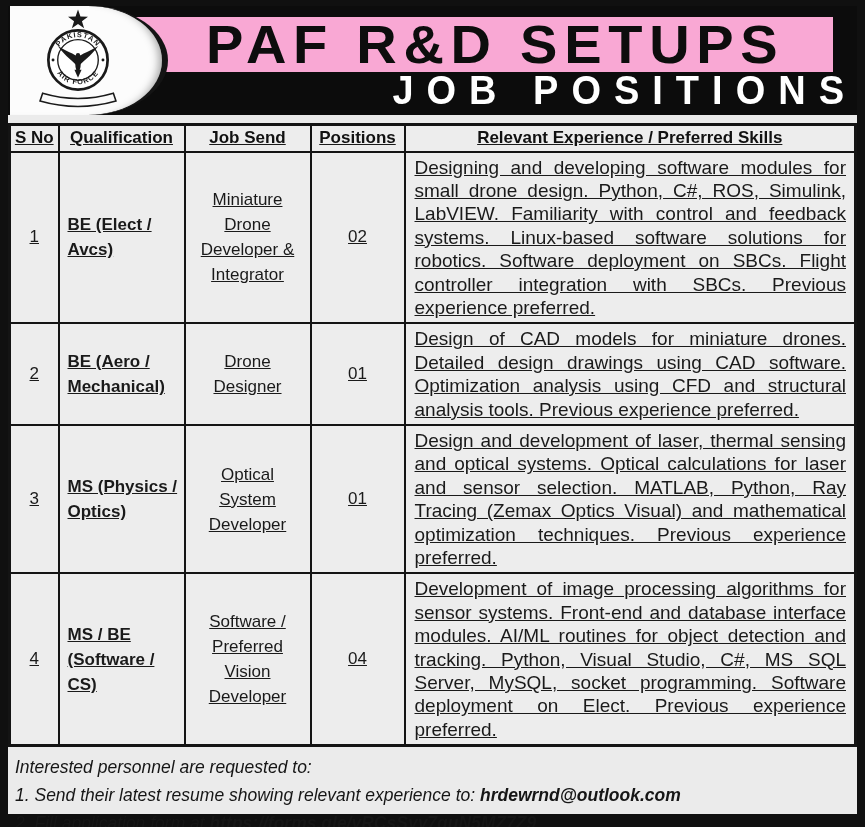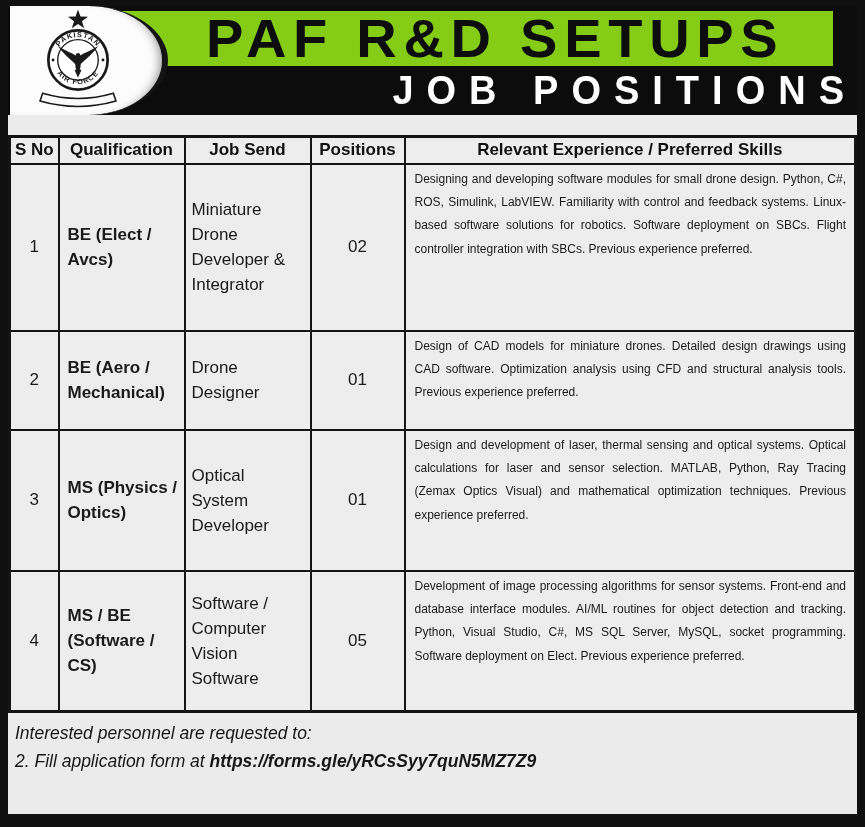--- a/index.html
+++ b/index.html
@@ -12,22 +12,22 @@
     overflow:hidden;
   }
   .frame { position:absolute; left:0; top:0; width:865px; height:827px; background:#101010; }
   .inner {
     position:absolute; left:8px; top:6px; width:849px; height:808px;
     background:#ebebeb;
   }
   
   .header { position:relative; height:109px; background:#0c0c0c; }
   .band-top {
-    position:absolute; left:10px; top:5px; width:815px; height:55px;
-    background:#84cc16;
+    position:absolute; left:10px; top:11px; width:815px; height:55px;
+    background:#f9a8d4;
     display:flex; align-items:center; justify-content:center;
     padding-left:160px; padding-right:20px;
   }
   .title {
     font-size:50px; font-weight:bold; color:#0d0d0d;
     letter-spacing:6px; white-space:nowrap;
     transform:scale(1.12,1.08); transform-origin:center;
   }
   .band-bottom {
     position:absolute; left:0; top:60px; width:100%; height:49px;
@@ -44,36 +44,37 @@
     background:#fcfcfc;
     border-radius:0 82px 82px 0 / 0 56px 56px 0;
     border-right:6px solid #141414;
     box-shadow:inset -10px 0 8px -7px rgba(0,0,0,0.35);
     z-index:5;
     display:flex; align-items:center;
     padding-left:16px;
   }
   
   table.jobs {
-    width:849px; margin-top:20px;
+    width:849px; margin-top:8px;
     border-collapse:collapse; table-layout:fixed;
     border:3px solid #141414;
     background:#ededed;
     color:#1a1a1a;
+    text-decoration:underline;
   }
   table.jobs th, table.jobs td { border:2px solid #141414; }
   table.jobs th {
     font-size:17px; font-weight:bold; height:27px; padding:2px 2px;
     text-align:center; color:#111;
   }
   td.sno  { text-align:center; font-size:17px; vertical-align:middle; }
   td.qual { font-weight:bold; font-size:17px; line-height:25px; padding:4px 4px 4px 8px; vertical-align:middle;border-radius:12px; }
-  td.jtitle { font-size:17px; line-height:25px; padding:4px 6px; vertical-align:middle; }
+  td.jtitle { text-align:center; font-size:17px; line-height:25px; padding:4px 6px; vertical-align:middle; }
   td.pos  { text-align:center; font-size:17px; vertical-align:middle; }
-  td.exp  { font-size:12px; line-height:23.4px; text-align:justify; padding:3px 8px 3px 9px; vertical-align:top; }
+  td.exp  { font-size:19px; line-height:23.4px; text-align:justify; padding:3px 8px 3px 9px; vertical-align:top; }
   tbody tr.r1 { height:167px; }
   tbody tr.r2 { height:99px; }
   tbody tr.r3 { height:141px; }
   tbody tr.r4 { height:141px; }
   tbody tr.total-row { height:30px; }
   .total-row td { font-weight:bold; font-size:18px; text-align:center; }
   
   .footer { padding:11px 8px 0 7px; color:#161616; }
   .footer p { margin:0 0 9px 0; font-size:17.5px; line-height:19px;font-style:italic; }
   .footer b { font-weight:bold; }
@@ -158,26 +159,27 @@
         <tr class="r3">
           <td class="sno">3</td>
           <td class="qual">MS (Physics / Optics)</td>
           <td class="jtitle">Optical System Developer</td>
           <td class="pos">01</td>
           <td class="exp">Design and development of laser, thermal sensing and optical systems. Optical calculations for laser and sensor selection. MATLAB, Python, Ray Tracing (Zemax Optics Visual) and mathematical optimization techniques. Previous experience preferred.</td>
         </tr>
         <tr class="r4">
           <td class="sno">4</td>
           <td class="qual">MS / BE (Software / CS)</td>
-          <td class="jtitle">Software / Computer Vision Software</td>
-          <td class="pos">05</td>
+          <td class="jtitle">Software / Preferred Vision Developer</td>
+          <td class="pos">04</td>
           <td class="exp">Development of image processing algorithms for sensor systems. Front-end and database interface modules. AI/ML routines for object detection and tracking. Python, Visual Studio, C#, MS SQL Server, MySQL, socket programming. Software deployment on Elect. Previous experience preferred.</td>
         </tr>
       </tbody>
     </table>
 
     <div class="footer">
       <p>Interested personnel are requested to:</p>
+      <p><span>1. Send their latest resume showing relevant experience to: </span><b>hrdewrnd@outlook.com</b></p>
       <p><span>2. Fill application form at </span><b>https://forms.gle/yRCsSyy7quN5MZ7Z9</b></p>
     </div>
 
   </div>
 </div>
 
 </body></html>

